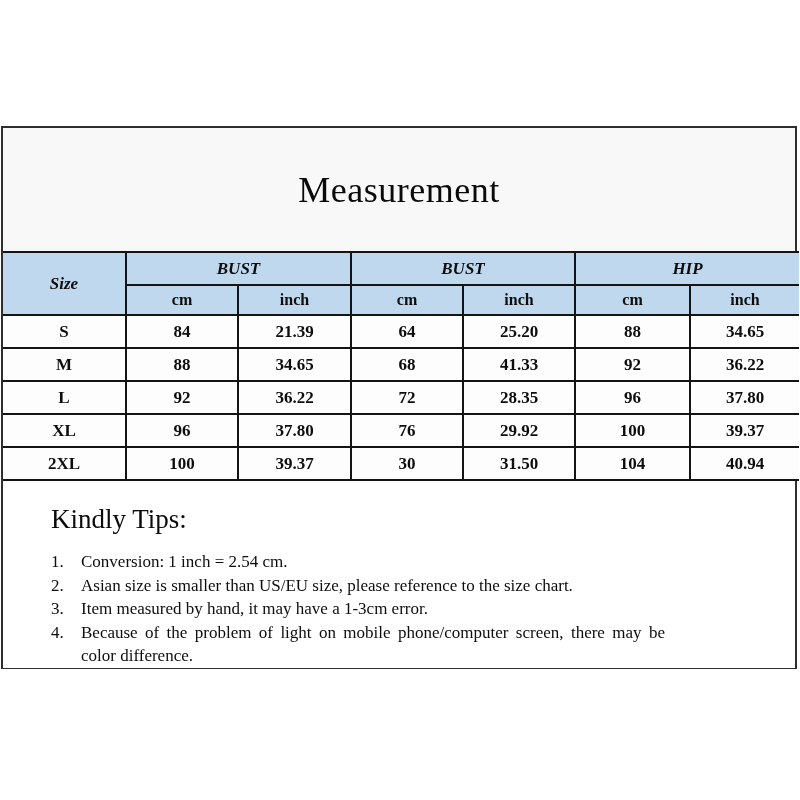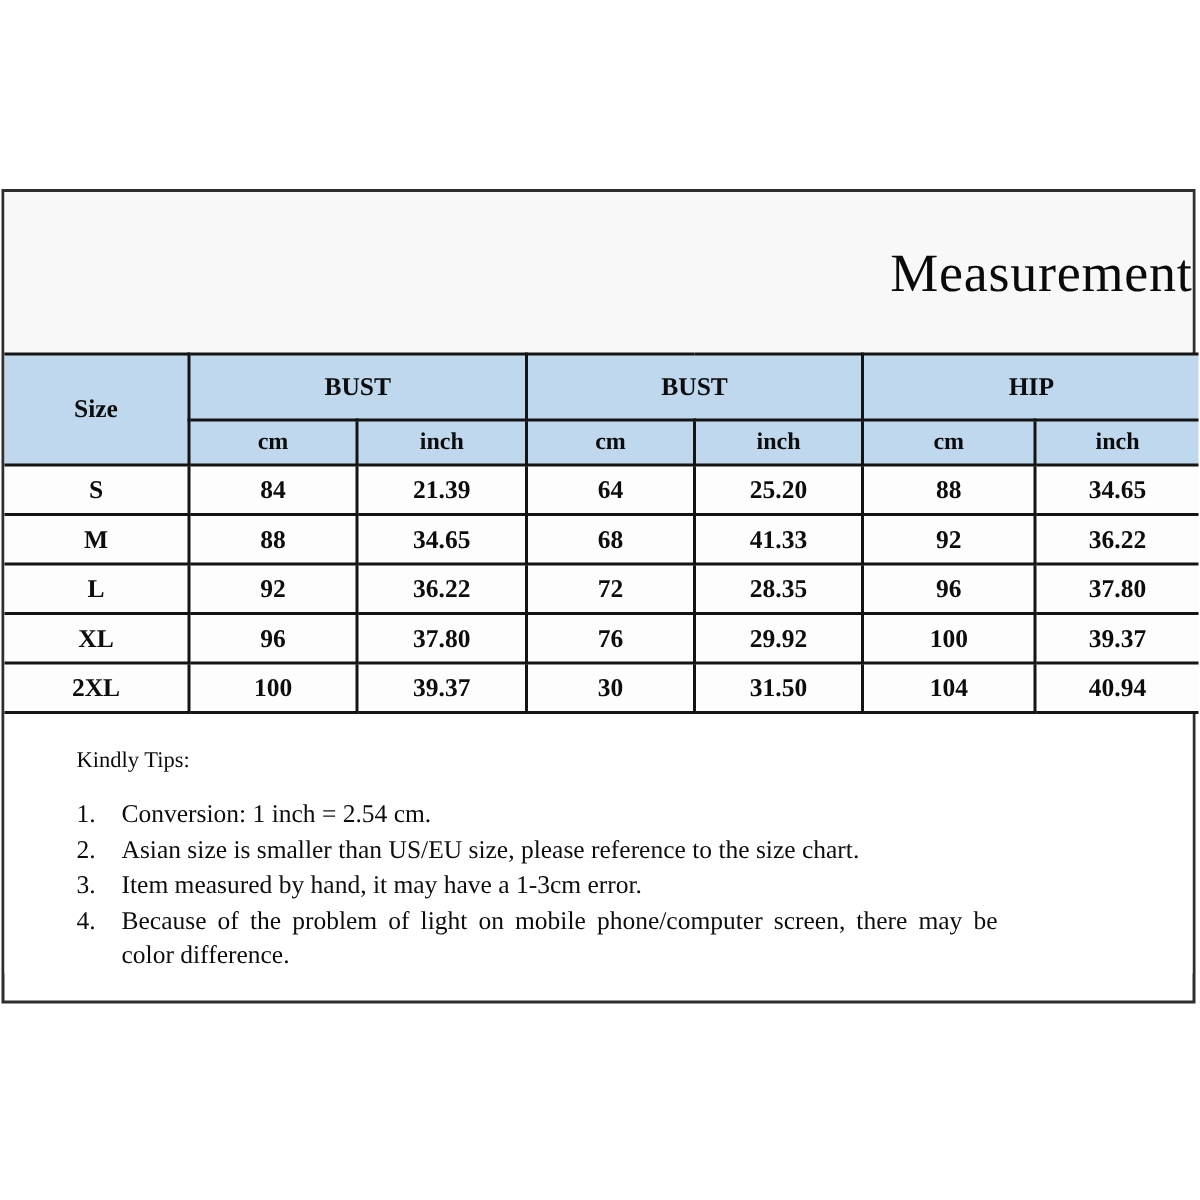--- a/index.html
+++ b/index.html
@@ -14,25 +14,25 @@
 
   .sheet{
     position:absolute;
     left:1px; top:126px;
     width:796px; height:543px;
     border:2px solid var(--sheet-border);
     background:#ffffff;
   }
 
   .title-band{
-    height:107px;
+    height:123px;
     background:var(--title-band-bg);
     display:flex;
     align-items:center;
-    justify-content:flex-end;
+    justify-content:center;
   }
   .title-band h1{
     font-size:36px;
     font-weight:normal;
     letter-spacing:0.5px;
     color:#0a0a0a;
   }
 
   table.size-table{
     width:100%;
@@ -44,36 +44,36 @@
   .size-table th,
   .size-table td{
     border:2px solid var(--cell-border);
     padding:0;
     vertical-align:middle;
   }
   .size-table thead th{
     background:var(--header-blue);
     font-size:17px;
   }
-  .size-table thead tr.group-row{height:44px;}
+  .size-table thead tr.group-row{height:33px;font-style:italic;}
   .size-table thead tr.unit-row{height:30px;}
   .size-table thead tr.unit-row th{font-size:16px;}
   .size-table tbody tr{height:33px;background:#fdfdfd;}
   .size-table tbody th,
   .size-table tbody td{font-size:17px;}
   
   .size-table tr > *:first-child{border-left:none;}
   .size-table tr > *:last-child{border-right:none;}
 
   .tips{
     padding:23px 0 0 48px;
     background:#ffffff;
   }
   .tips-heading{
-    font-size:15px;
+    font-size:27px;
     color:#0a0a0a;
   }
   .tips-list{
     margin-top:15px;
     width:614px;
   }
   .tip{
     display:flex;
     font-size:17px;
     line-height:23.5px;

